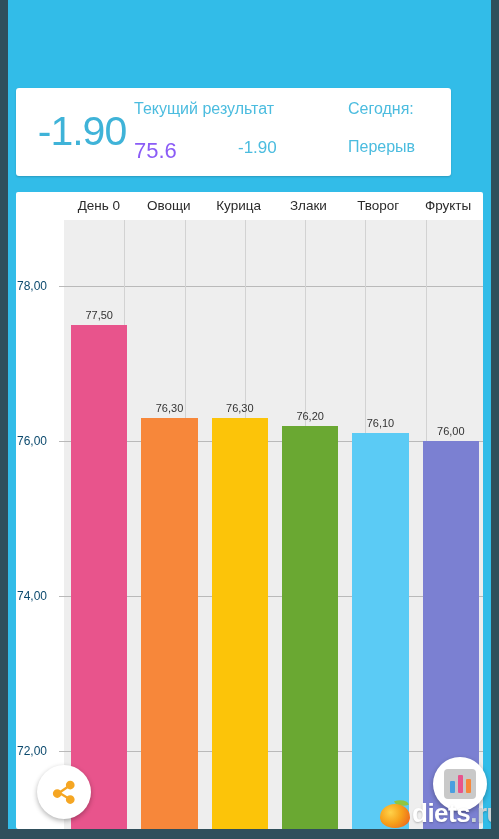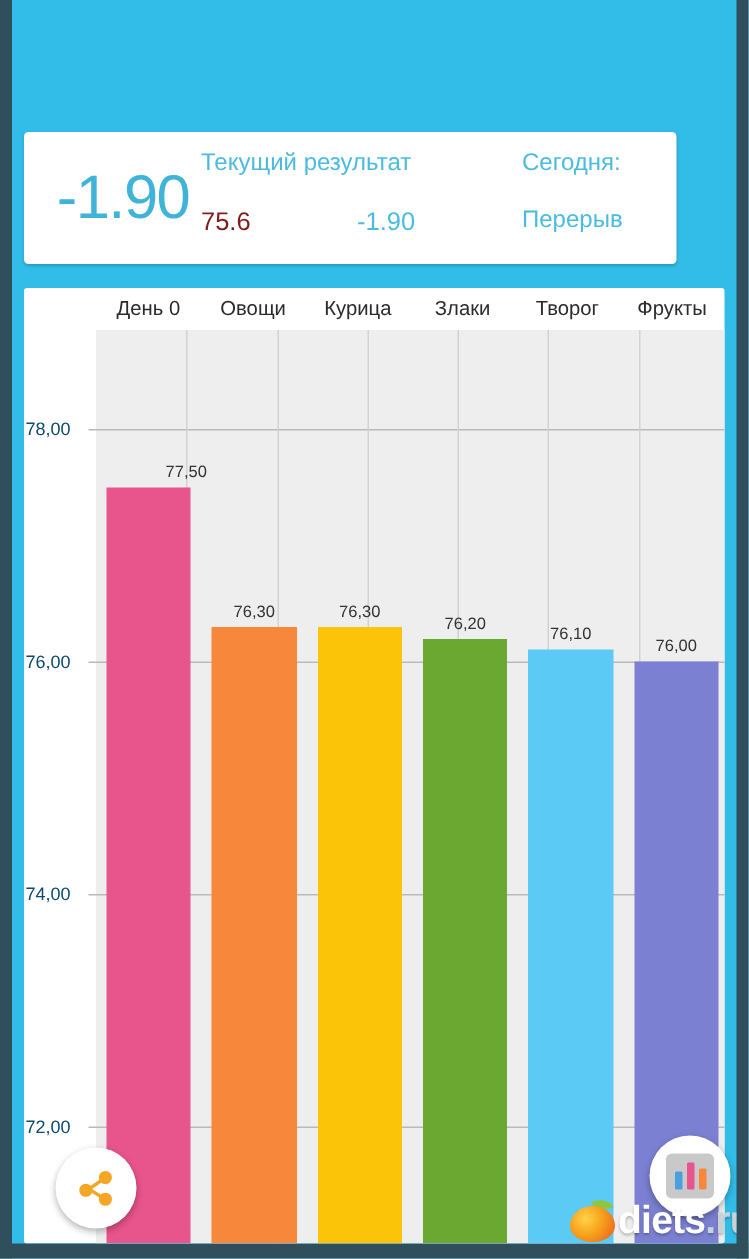--- a/index.html
+++ b/index.html
@@ -111,22 +111,22 @@
   }
   .rc-label-today {
     position: absolute;
     left: 332px; top: 12px;
     font-size: 16px;
     color: #4bbcdf;
   }
   .rc-weight {
     position: absolute;
     left: 118px; top: 50px;
-    font-size: 17px;
-    color: #7f1d1d;
+    font-size: 22px;
+    color: #8b5cf6;
   }
   .rc-delta {
     position: absolute;
     left: 222px; top: 50px;
     font-size: 17px;
     color: #4bbcdf;
   }
   .rc-status {
     position: absolute;
     left: 332px; top: 50px;
@@ -329,21 +329,21 @@
           <div class="colsep" style="left: 14.2857%;"></div>
           <div class="colsep" style="left: 28.5714%;"></div>
           <div class="colsep" style="left: 42.8571%;"></div>
           <div class="colsep" style="left: 57.1429%;"></div>
           <div class="colsep" style="left: 71.4286%;"></div>
           <div class="colsep" style="left: 85.7143%;"></div>
         </div>
       <div class="bars" id="bars">
           <div class="bar-slot">
             <div class="bar" style="height: 504.268px; background: rgb(232, 84, 140);"></div>
-            <div class="bar-value" style="top: 88.7325px; margin-left: 25px;">77,50</div>
+            <div class="bar-value" style="top: 88.7325px;">77,50</div>
           </div>
           <div class="bar-slot">
             <div class="bar" style="height: 411.172px; background: rgb(247, 135, 58);"></div>
             <div class="bar-value" style="top: 181.828px;">76,30</div>
           </div>
           <div class="bar-slot">
             <div class="bar" style="height: 411.172px; background: rgb(252, 196, 9);"></div>
             <div class="bar-value" style="top: 181.828px;">76,30</div>
           </div>
           <div class="bar-slot">

